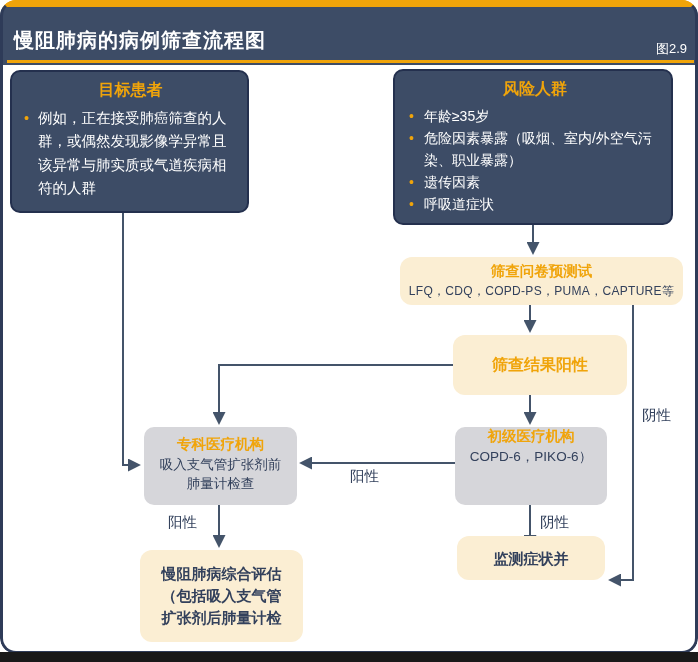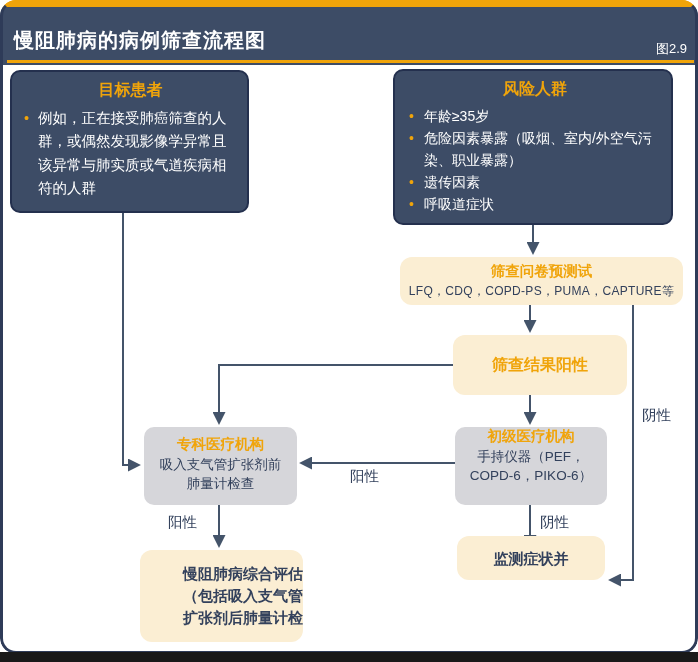--- a/index.html
+++ b/index.html
@@ -46,21 +46,21 @@
   #questionnaire-box .subtitle{font-size:12px; color:var(--ink); margin-top:2px; letter-spacing:.3px;}
 
   #screen-pos-box{left:453px; top:335px; width:174px; height:60px; display:flex; align-items:center; justify-content:center;}
   #screen-pos-box .node-title-gold{font-size:16px;}
 
   #specialist-box{left:144px; top:427px; width:153px; height:78px; padding-top:8px;}
   #primary-box{left:455px; top:427px; width:152px; height:78px; padding-top:0;}
   #specialist-box .node-title-gold, #primary-box .node-title-gold{font-size:14.5px; margin-bottom:2px;}
   #specialist-box .node-body-navy, #primary-box .node-body-navy{font-size:13.5px; line-height:1.4;}
 
-  #assessment-box{left:140px; top:550px; width:163px; height:92px; display:flex; align-items:center; justify-content:flex-end;}
+  #assessment-box{left:140px; top:550px; width:163px; height:92px; display:flex; align-items:center; justify-content:center;}
   #assessment-box .node-body-navy{font-size:15px; font-weight:bold; line-height:1.47;}
 
   #monitor-box{left:457px; top:536px; width:148px; height:44px; display:flex; align-items:center; justify-content:center;}
   #monitor-box .node-body-navy{font-size:15px; font-weight:bold; line-height:1.4;}
 
   .edge-label{position:absolute; font-size:14.5px; color:var(--ink);}
   #lbl-pos-mid{left:350px; top:467px;}
   #lbl-pos-left{left:168px; top:513px;}
   #lbl-neg-mid{left:540px; top:513px;}
   #lbl-neg-right{left:642px; top:406px;}
@@ -145,21 +145,20 @@
     <div class="node-title-gold">专科医疗机构</div>
     <div class="node-body-navy">
       <div>吸入支气管扩张剂前</div>
       <div>肺量计检查</div>
     </div>
   </div>
 
   <div class="node node-gray" id="primary-box">
     <div class="node-title-gold">初级医疗机构</div>
     <div class="node-body-navy">
-      <div>手持仪器（PEF，</div>
       <div>COPD-6，PIKO-6）</div>
     </div>
   </div>
 
   <div class="node node-cream" id="assessment-box">
     <div class="node-body-navy">
       <div>慢阻肺病综合评估</div>
       <div>（包括吸入支气管</div>
       <div>扩张剂后肺量计检</div>
     </div>

